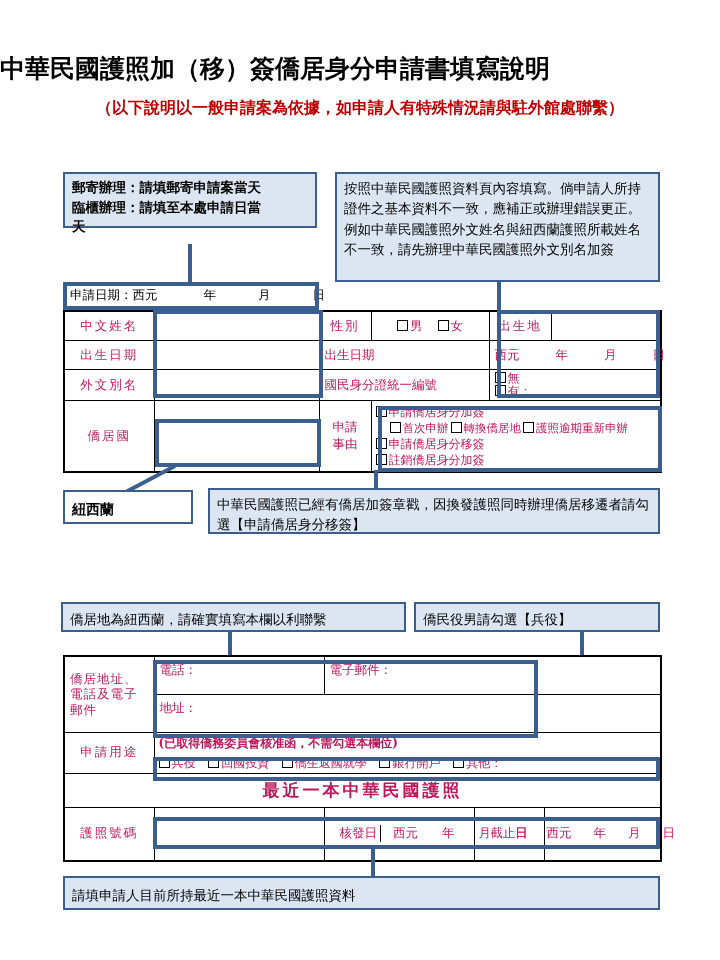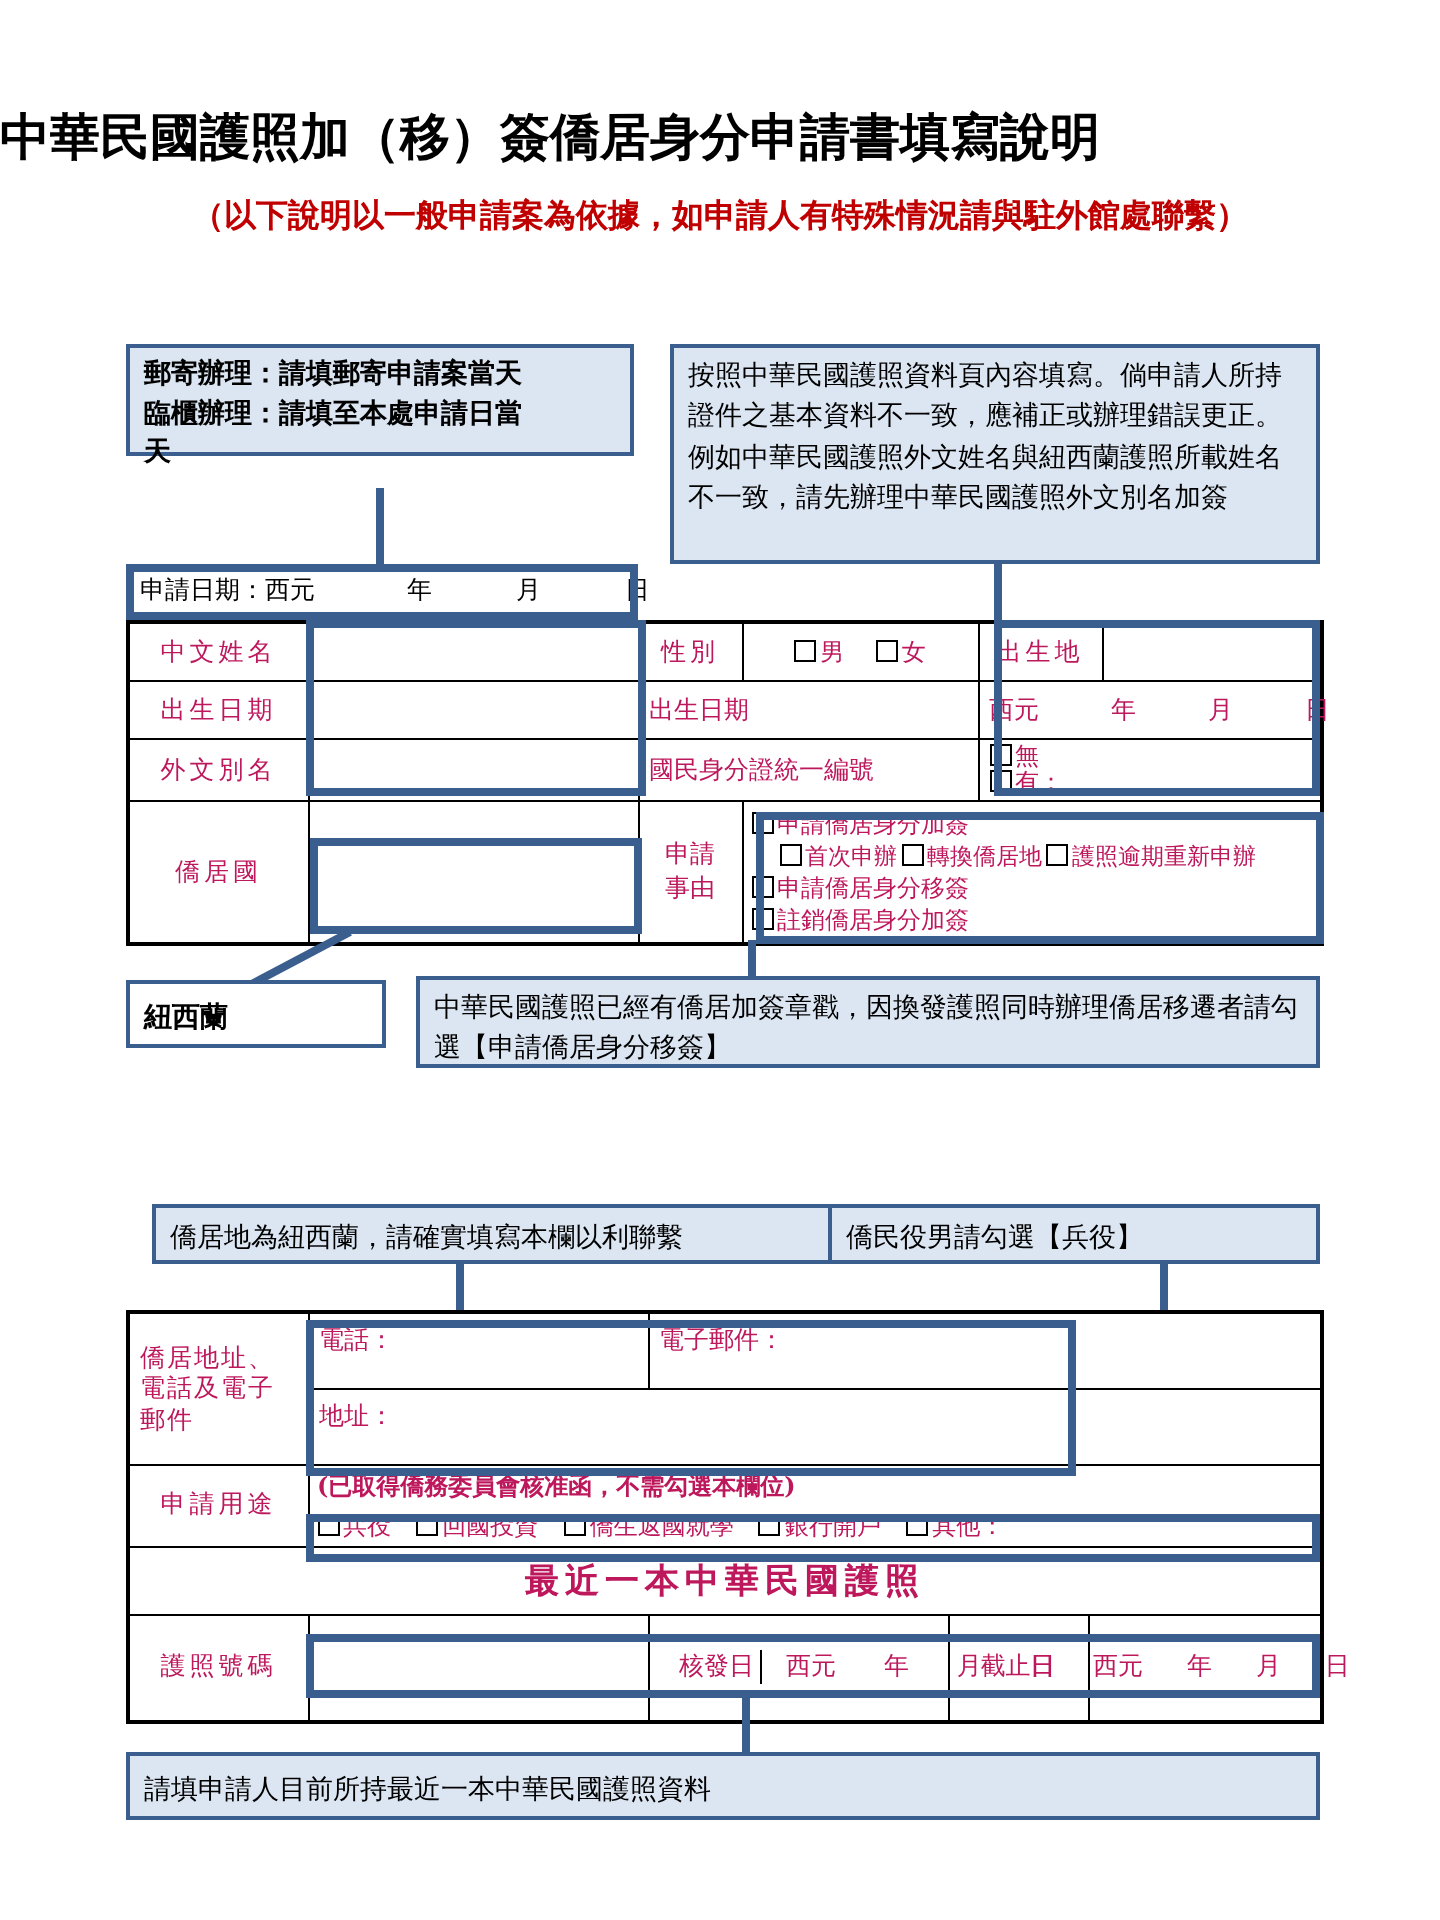--- a/index.html
+++ b/index.html
@@ -235,21 +235,21 @@
   <div class="conn connv" style="left:374px;top:470px;width:4px;height:18px;"></div>
 
   <div class="callout white bold" style="left:63px;top:490px;width:130px;height:34px;line-height:26px;font-size:14px;">
     <span>紐西蘭</span>
   </div>
 
   <div class="callout" style="left:208px;top:488px;width:452px;height:46px;line-height:1.5;">
     <span>中華民國護照已經有僑居加簽章戳，因換發護照同時辦理僑居移遷者請勾選【申請僑居身分移簽】</span>
   </div>
 
-  <div class="callout" style="left:76px;top:602px;width:345px;height:30px;line-height:22px;">
+  <div class="callout" style="left:61px;top:602px;width:345px;height:30px;line-height:22px;">
     <span>僑居地為紐西蘭，請確實填寫本欄以利聯繫</span>
   </div>
   <div class="callout" style="left:414px;top:602px;width:246px;height:30px;line-height:22px;">
     <span>僑民役男請勾選【兵役】</span>
   </div>
   <div class="conn connv" style="left:228px;top:632px;width:4px;height:28px;"></div>
   <div class="conn connv" style="left:580px;top:632px;width:4px;height:128px;"></div>
 
   <table class="ftable outer" style="left:63px;top:655px;width:597px;">
     <colgroup>

